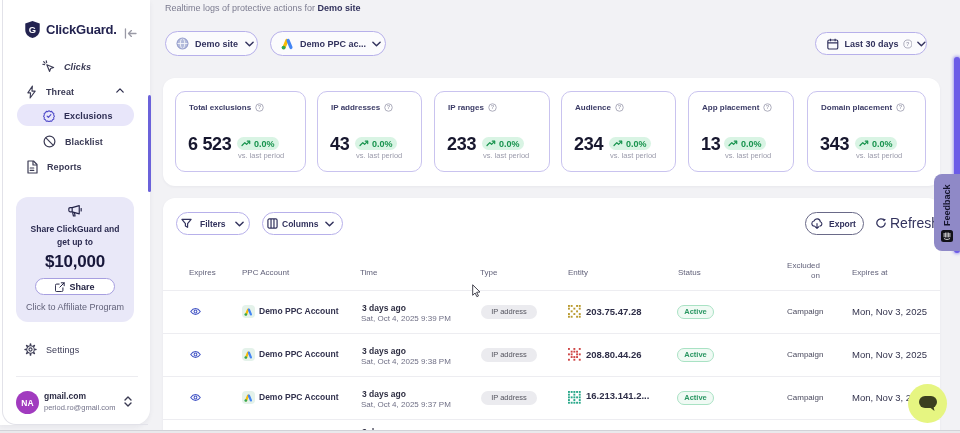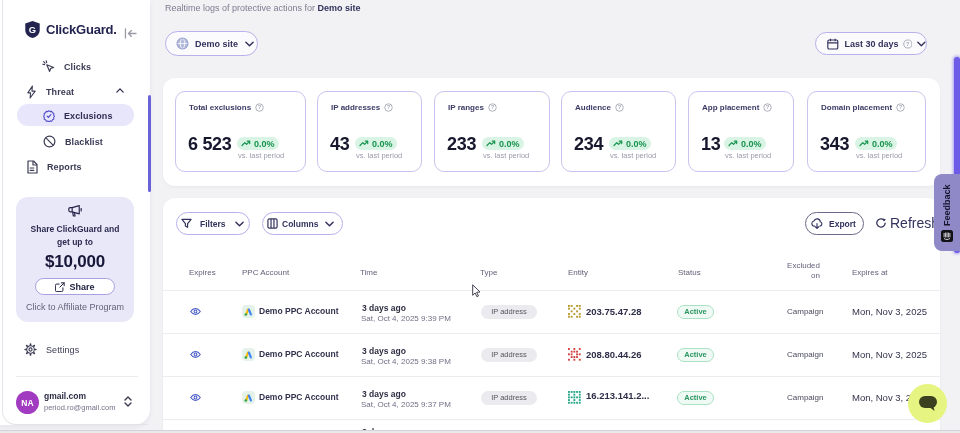--- a/index.html
+++ b/index.html
@@ -73,20 +73,31 @@
   <div id="toptext">Realtime logs of protective actions for <b>Demo site</b></div>
 
   <div class="pill" style="left:165px; top:31px; width:93px; padding-left:10px;">
     <svg width="13" height="13" viewBox="0 0 16 16" fill="none">
         <circle cx="8" cy="8" r="7.2" fill="#b3bbdb"></circle>
         <path d="M1 8h14M8 0.8c2 2 2.7 4.6 2.7 7.2S10 13.2 8 15.2M8 0.8c-2 2-2.7 4.6-2.7 7.2S6 13.2 8 15.2" stroke="#f5f6fb" stroke-width="1.1" fill="none"></path>
         <circle cx="8" cy="8" r="6.7" stroke="#8b93c8" stroke-width="1" fill="none"></circle>
       </svg>
     <span style="margin-left:6px;">Demo site</span>
     <svg style="margin-left:7px;" width="9" height="6" viewBox="0 0 10 6" fill="none">
+        <path d="M1 1l4 4 4-4" stroke="#32325d" stroke-width="1.6" stroke-linecap="round" stroke-linejoin="round"></path>
+      </svg>
+  </div>
+  <div class="pill" style="left:270px; top:31px; width:116px; padding-left:10px;">
+    <svg width="13" height="12" viewBox="0 0 16 14" fill="none">
+      <rect x="3.5" y="0.4" width="4" height="13.2" rx="2" transform="rotate(22 5.5 7)" fill="#fbbc04"></rect>
+      <rect x="8.5" y="0.4" width="4" height="13.2" rx="2" transform="rotate(-22 10.5 7)" fill="#4285f4"></rect>
+      <circle cx="3.2" cy="11.4" r="2.4" fill="#34a853"></circle>
+    </svg>
+    <span style="margin-left:6px;">Demo PPC ac...</span>
+    <svg style="margin-left:6px;" width="9" height="6" viewBox="0 0 10 6" fill="none">
         <path d="M1 1l4 4 4-4" stroke="#32325d" stroke-width="1.6" stroke-linecap="round" stroke-linejoin="round"></path>
       </svg>
   </div>
   <div class="pill" style="left:815px; top:32px; width:112px; padding-left:11px; height:23px;">
     <svg width="12" height="12" viewBox="0 0 14 14" fill="none">
         <rect x="1" y="2.2" width="12" height="10.8" rx="1.6" stroke="#32325d" stroke-width="1.4"></rect>
         <path d="M4.2 0.8v2.8M9.8 0.8v2.8M1 5.6h12" stroke="#32325d" stroke-width="1.4"></path>
       </svg>
     <span style="margin-left:6px;">Last 30 days</span>
     <svg style="margin-left:4px;" width="10" height="10" viewBox="0 0 12 12" fill="none">
@@ -373,21 +384,21 @@
       </svg>
       <span class="logo-txt">ClickGuard.</span>
     </div>
     <div class="collapse">
       <svg width="13" height="11" viewBox="0 0 14 12" fill="none">
           <path d="M1.5 1v10" stroke="#9a9aa6" stroke-width="1.4" stroke-linecap="round"></path>
           <path d="M13 6H5M8 2.8L4.8 6 8 9.2" stroke="#9a9aa6" stroke-width="1.4" stroke-linecap="round" stroke-linejoin="round"></path>
         </svg>
     </div>
 
-    <div class="nav-item" style="left:42px; top:60px;">
+    <div class="nav-item" style="left:42px; top:60px;font-style:italic;">
       <svg width="13" height="13" viewBox="0 0 14 14" fill="none">
           <path d="M5.2 5.2l7.3 2.8-3.2 1.1-1.1 3.2-3-7.1z" stroke="#3c3c55" stroke-width="1.25" stroke-linejoin="round"></path>
           <path d="M4.6 0.9l.4 1.9M0.9 4.6l1.9.4M1.8 1.8l1.5 1.5" stroke="#3c3c55" stroke-width="1.25" stroke-linecap="round"></path>
         </svg>
       <span class="lbl">Clicks</span>
     </div>
     <div class="nav-item" style="left:26px; top:85px;">
       <svg width="11" height="14" viewBox="0 0 12 15" fill="none">
           <path d="M7 1L2 8.5h3L4.5 14l5.5-7.5H6.5L7 1z" stroke="#3c3c55" stroke-width="1.2" stroke-linejoin="round"></path>
         </svg>

